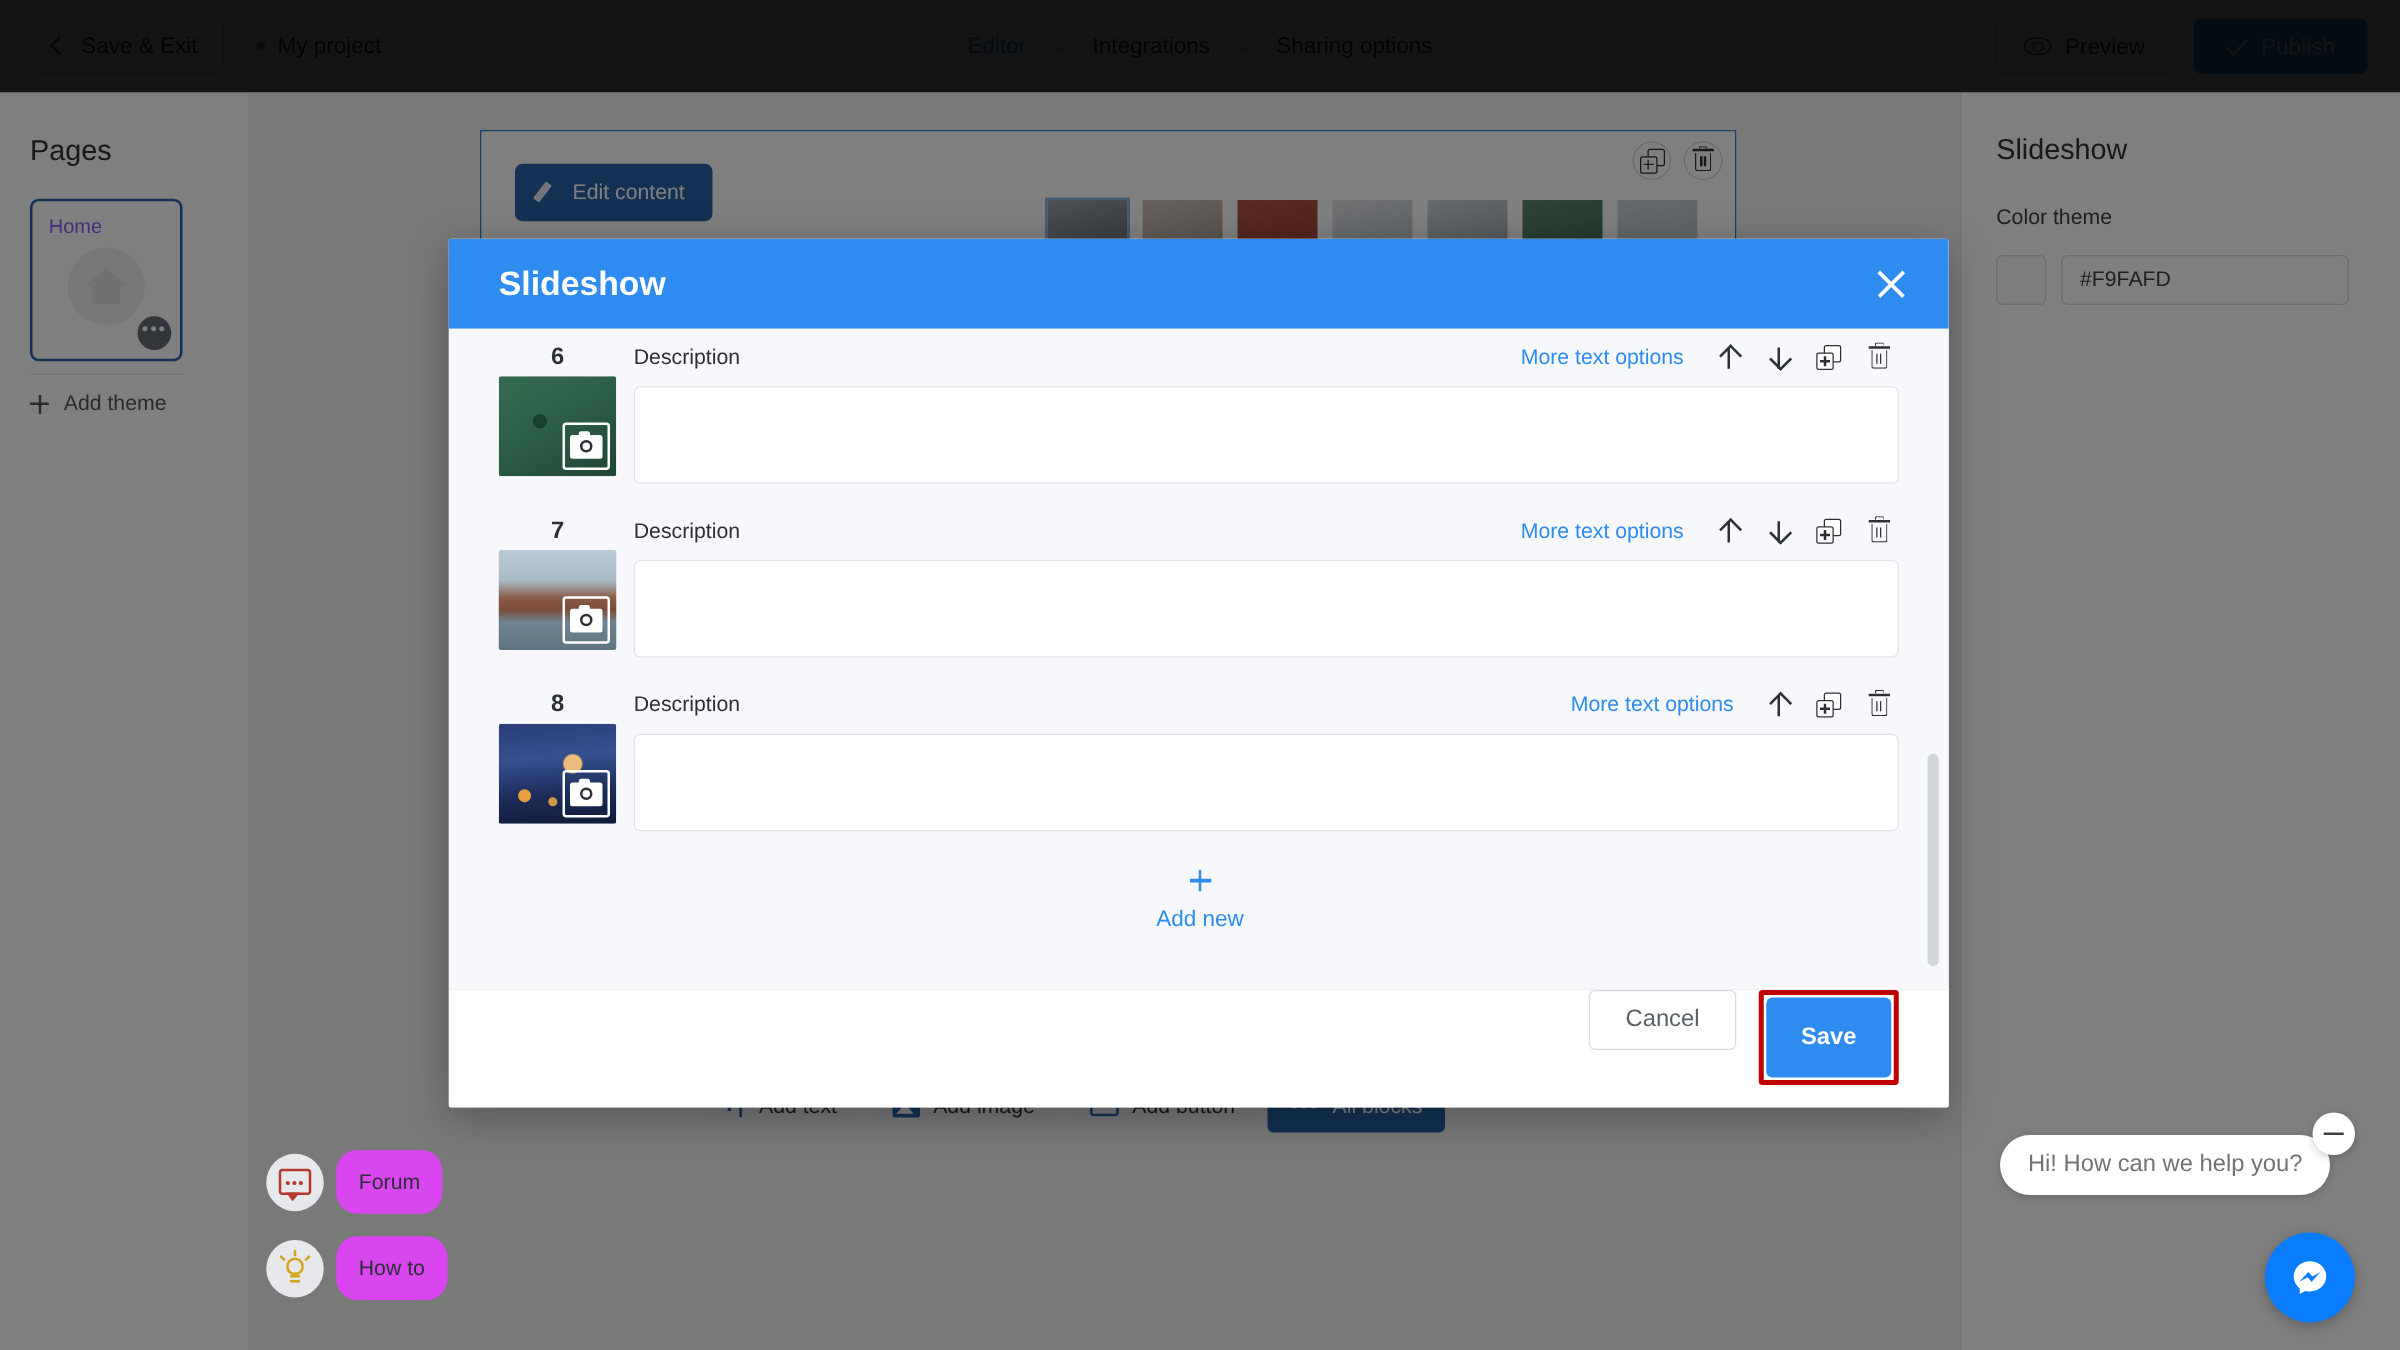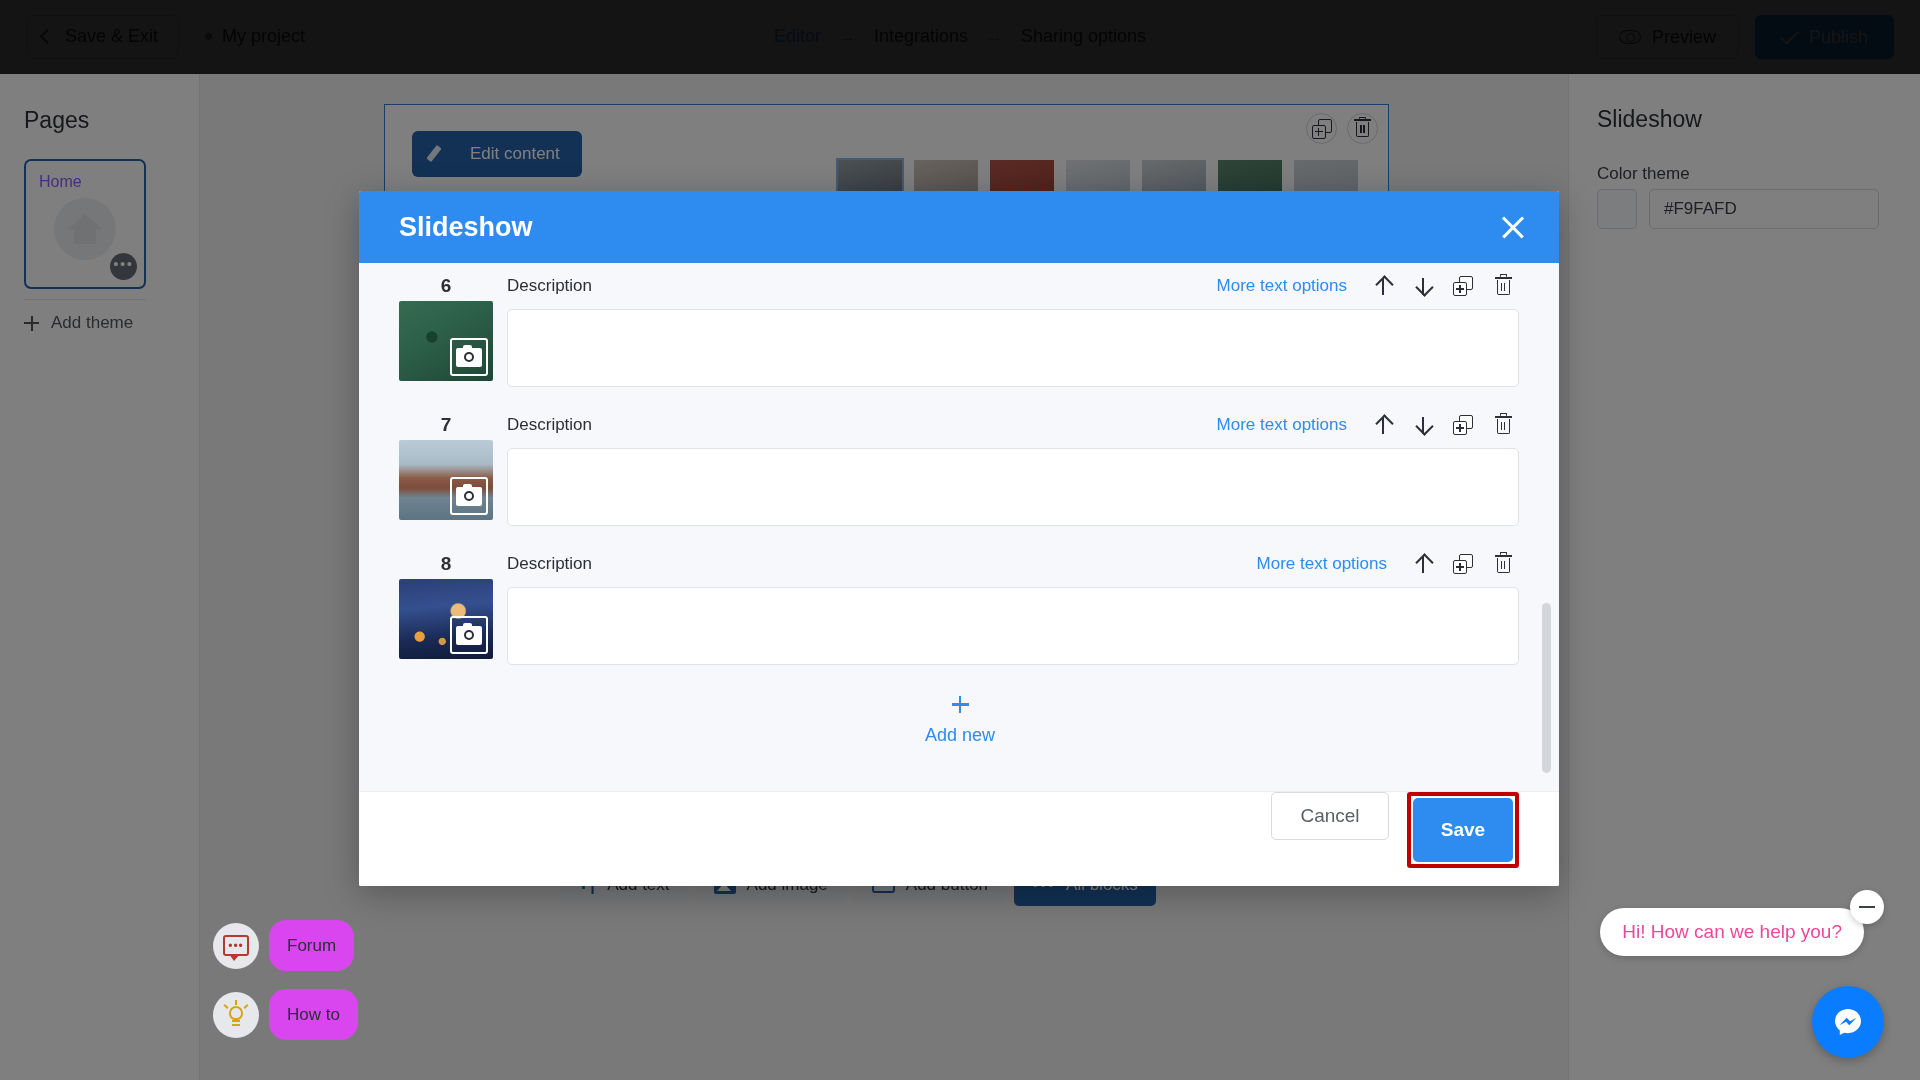--- a/index.html
+++ b/index.html
@@ -119,21 +119,21 @@
   .plus-sm::before { left: 0; top: 6.5px; width: 15px; height: 2px; }
   .plus-sm::after  { top: 0; left: 6.5px; height: 15px; width: 2px; }
 
   
   .sidebar-right {
     position: absolute; right: 0; top: 74px; width: 352px; bottom: 0;
     background: #fff; border-left: 1px solid #e3e6ea;
   }
   .right-title { margin: 32px 0 0 28px; font-size: 23px; color: #2c3036; }
   .right-label { margin: 31px 0 0 28px; font-size: 17px; color: #3a3f46; }
-  .color-row { margin: 5px 0 0 28px; display: flex; align-items: center; gap: 12px; }
+  .color-row { margin: 20px 0 0 28px; display: flex; align-items: center; gap: 12px; }
   .swatch {
     width: 40px; height: 40px; border: 1px solid #d4d8de; border-radius: 5px;
     background: #F9FAFD;
   }
   .color-input {
     width: 230px; height: 40px; border: 1px solid #d4d8de; border-radius: 5px;
     padding-left: 14px; font-size: 17px; color: #3a3f46;
     display: flex; align-items: center; background: #fff;
   }
 
@@ -142,21 +142,21 @@
     position: absolute; left: 200px; right: 352px; top: 74px; bottom: 0;
     background: #f2f3f5; overflow: hidden;
   }
   .block-wrap {
     position: absolute; left: 184px; top: 30px; width: 1005px; height: 425px;
     border: 1px solid #2f7fd0; background: #ffffff;
   }
   .btn-edit-content {
     position: absolute; left: 27px; top: 26px; height: 46px; padding: 0 22px 0 16px;
     background: #2563a8; color: #fff; border-radius: 6px;
-    display: flex; align-items: center; gap: 24px; font-size: 17px; justify-content: space-between;
+    display: flex; align-items: center; gap: 12px; font-size: 17px; justify-content: space-between;
   }
   .pencil-ico {
     width: 18px; height: 18px; position: relative; transform: rotate(0deg);
   }
   .pencil-ico::before {
     content: ""; position: absolute; left: 3px; top: 0; width: 6px; height: 17px;
     background: #e7eef7; transform: rotate(38deg); border-radius: 1px;
   }
   .block-icons { position: absolute; right: 10px; top: 8px; display: flex; gap: 10px; }
   .round-ico {
@@ -226,21 +226,21 @@
     position: absolute; left: 9px; top: 19px; width: 8px; height: 2px; background: #d8a417;
     box-shadow: 0 4px 0 0 #d8a417;
   }
   .bulb-ray { position: absolute; width: 2px; height: 5px; background: #d8a417; }
 
   
   .chat-wrap { position: absolute; right: 36px; bottom: 22px; z-index: 60; }
   .chat-bubble {
     position: absolute; right: 20px; bottom: 102px; height: 48px; padding: 0 22px;
     background: #fff; border-radius: 24px; display: flex; align-items: center;
-    font-size: 19px; color: #ec4899; white-space: nowrap;
+    font-size: 19px; color: #737373; white-space: nowrap;
     box-shadow: 0 2px 7px rgba(0,0,0,0.18);
   }
   .chat-min {
     position: absolute; right: 0; bottom: 134px; width: 34px; height: 34px;
     border-radius: 50%; background: #fff; display: flex; align-items: center;
     justify-content: center; box-shadow: 0 2px 7px rgba(0,0,0,0.2);
   }
   .chat-min .bar { width: 16px; height: 2.4px; background: #3c4148; }
   .chat-fab {
     position: absolute; right: 0; bottom: 0; width: 72px; height: 72px;

